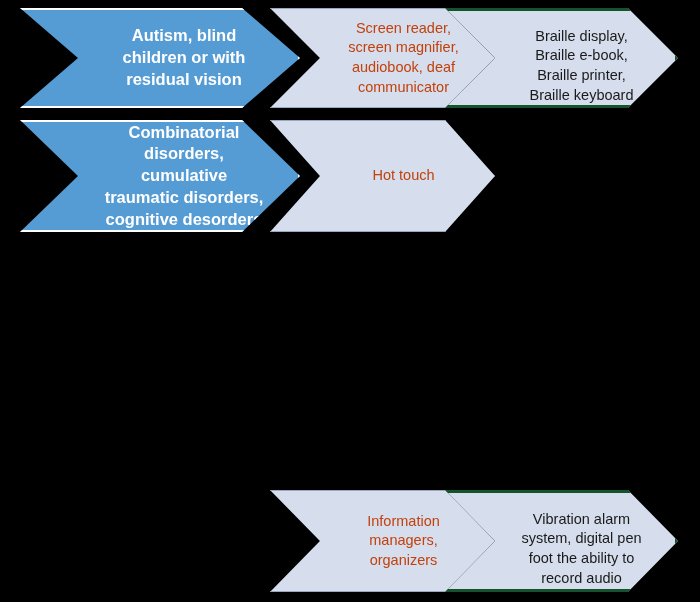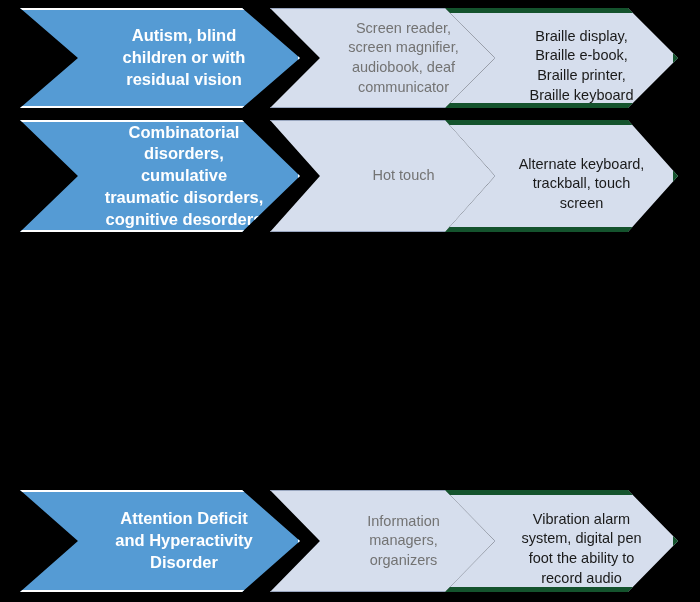--- a/index.html
+++ b/index.html
@@ -56,33 +56,33 @@
   }
 
   
   .chev-secondary {
     left: 270px;
     width: 225px;
     background: #D6DEED;
     border: 1px solid #9aa7c0;
     -webkit-clip-path: polygon(0 0, 77.8% 0, 100% 50%, 77.8% 100%, 0 100%, 22.2% 50%);
     clip-path: polygon(0 0, 77.8% 0, 100% 50%, 77.8% 100%, 0 100%, 22.2% 50%);
-    color: #737373;
+    color: #c2410c;
     font-weight: normal;
     font-size: 14.5px;
     line-height: 1.35;
     padding: 0 14px 0 56px;
   }
 
   
   .chev-tertiary {
     left: 445px;
     width: 233px;
     background: #D6DEED;
-    border: 5px solid #14532d;
+    border: 3px solid #14532d;
     -webkit-clip-path: polygon(0 0, 78.5% 0, 100% 50%, 78.5% 100%, 0 100%, 21.5% 50%);
     clip-path: polygon(0 0, 78.5% 0, 100% 50%, 78.5% 100%, 0 100%, 21.5% 50%);
     color: #1a1a1a;
     font-weight: normal;
     font-size: 14.5px;
     line-height: 1.35;
     padding: 16px 16px 0 56px;
   }
 
   .chev-text {
@@ -119,35 +119,25 @@
     <div class="chev chev-primary">
       <span class="chev-text">Combinatorial
 disorders,
 cumulative
 traumatic disorders,
 cognitive desorders</span>
     </div>
     <div class="chev chev-secondary">
       <span class="chev-text">Hot touch</span>
     </div>
-    <div class="chev chev-tertiary">
-      <span class="chev-text">Alternate keyboard,
-trackball, touch
-screen</span>
-    </div>
   </div>
 
 
 
   <div class="chev-row" style="top:490px; height:102px;">
-    <div class="chev chev-primary">
-      <span class="chev-text">Attention Deficit
-and  Hyperactivity
-Disorder</span>
-    </div>
     <div class="chev chev-secondary">
       <span class="chev-text">Information
 managers,
 organizers</span>
     </div>
     <div class="chev chev-tertiary">
       <span class="chev-text">Vibration alarm
 system, digital pen
 foot the ability to
 record audio</span>

